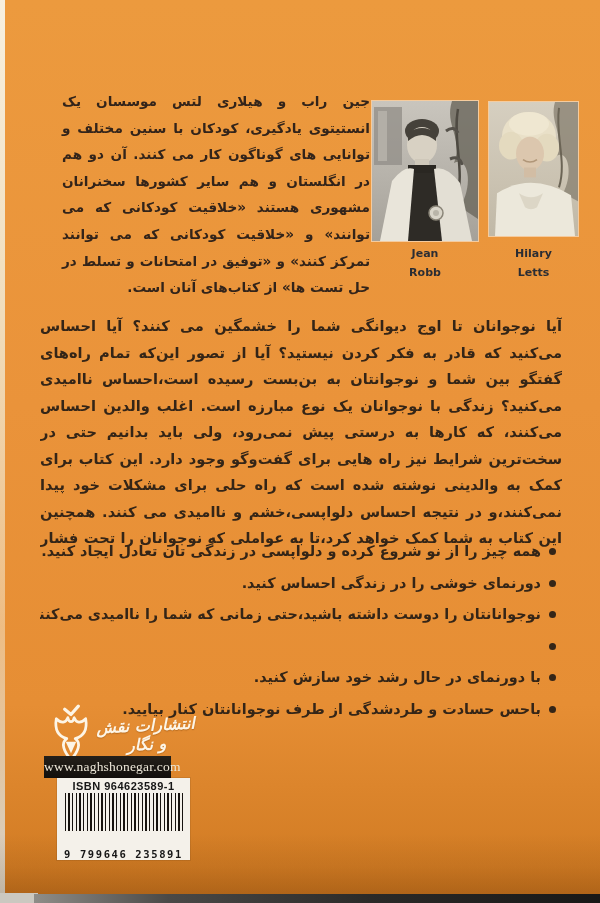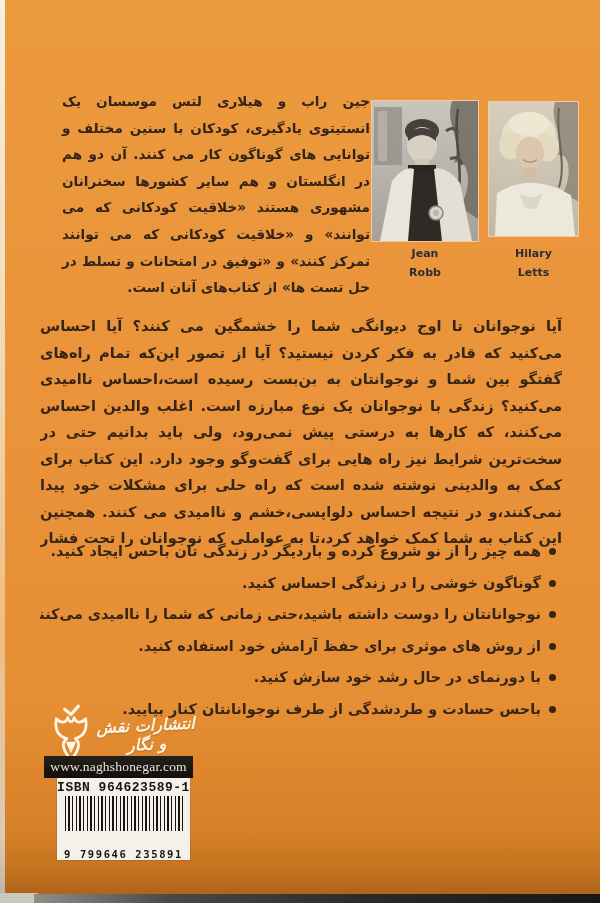--- a/index.html
+++ b/index.html
@@ -51,33 +51,33 @@
     background:#342517;margin-left:8px;vertical-align:1px;}
 
   
   .logo{position:absolute;left:50px;top:704px;width:42px;height:56px;}
   .pub-name{
     position:absolute;left:92px;top:716px;width:108px;direction:rtl;text-align:center;
     color:#fdf5e6;font-size:16px;font-weight:bold;font-style:italic;line-height:19px;
     transform:rotate(-3deg);text-shadow:0 1px 1px rgba(120,60,0,.35);
   }
   .webbar{
-    position:absolute;left:44px;top:756px;width:149px;height:22px;
+    position:absolute;left:44px;top:756px;width:127px;height:22px;
     background:linear-gradient(180deg,#24201a,#120f0c);
-    display:flex;align-items:center;justify-content:center;
+    display:flex;align-items:center;justify-content:flex-start;
   }
   .webbar span{color:#ece7d8;font-family:"Liberation Serif",serif;
     font-size:13.5px;letter-spacing:.2px;}
   .isbnbox{
     position:absolute;left:57px;top:778px;width:133px;height:82px;
     background:#f4f1ea;box-shadow:0 0 0 1px rgba(0,0,0,.08);
     display:flex;flex-direction:column;align-items:center;padding-top:2px;box-sizing:border-box;
   }
-  .isbn-label{font-family:Liberation Mono, monospace;font-weight:bold;
-    font-size:13px;color:#161616;letter-spacing:.5px;}
+  .isbn-label{font-family:Liberation Sans, sans-serif;font-weight:bold;
+    font-size:11px;color:#161616;letter-spacing:.5px;}
   .barcode{
     width:118px;height:45px;margin-top:1px;
     background-image:
       repeating-linear-gradient(90deg,
         #17130f 0px,#17130f 1.5px,transparent 1.5px,transparent 3px,
         #17130f 3px,#17130f 5.5px,transparent 5.5px,transparent 7px,
         #17130f 7px,#17130f 8px,transparent 8px,transparent 11px);
   }
   .barcode-number{font-family:"DejaVu Sans Mono",monospace;font-weight:bold;
     font-size:10.5px;color:#161616;letter-spacing:1.6px;margin-top:17px;white-space:nowrap;}
@@ -151,24 +151,24 @@
     <div>Robb</div>
   </div>
   <div class="author-name name-hilary">
     <div>Hilary</div>
     <div>Letts</div>
   </div>
 
   <div class="intro">آیا نوجوانان تا اوج دیوانگی شما را خشمگین می کنند؟ آیا احساس می‌کنید که قادر به فکر کردن نیستید؟ آیا از تصور این‌که تمام راه‌های گفتگو بین شما و نوجوانتان به بن‌بست رسیده است،احساس ناامیدی می‌کنید؟ زندگی با نوجوانان یک نوع مبارزه است. اغلب والدین احساس می‌کنند، که کارها به درستی پیش نمی‌رود، ولی باید بدانیم حتی در سخت‌ترین شرایط نیز راه هایی برای گفت‌وگو وجود دارد. این کتاب برای کمک به والدینی نوشته شده است که راه حلی برای مشکلات خود پیدا نمی‌کنند،و در نتیجه احساس دلواپسی،خشم و ناامیدی می کنند. همچنین این کتاب به شما کمک خواهد کرد،تا به عواملی که نوجوانان را تحت فشار قرار می‌دهد پی برده و تشویق شوید که:</div>
 
   <ul class="bullets">
-    <li><span class="dot"></span><span>همه چیز را از نو شروع کرده و باردیگر در زندگی تان باحس ایجاد کنید.</span></li>
-    <li><span class="dot"></span><span>گوناگون خوشی را در زندگی احساس کنید.</span></li>
+    <li><span class="dot"></span><span>همه چیز را از نو شروع کرده و دلواپسی در زندگی تان تعادل ایجاد کنید.</span></li>
+    <li><span class="dot"></span><span>دورنمای خوشی را در زندگی احساس کنید.</span></li>
     <li><span class="dot"></span><span>نوجوانانتان را دوست داشته باشید،حتی زمانی که شما را ناامیدی می‌کنند.</span></li>
-    <li><span class="dot"></span><span>از روش های موثری برای حفظ آرامش خود استفاده کنید.</span></li>
+    <li><span class="dot"></span></li>
     <li><span class="dot"></span><span>با دورنمای در حال رشد خود سازش کنید.</span></li>
     <li><span class="dot"></span><span>باحس حسادت و طردشدگی از طرف نوجوانانتان کنار بیایید.</span></li>
   </ul>
 
   <div class="logo">
     <svg viewBox="0 0 40 58">
       <polyline points="14,5 20,10 27,2" stroke="#fdf5e6" stroke-width="3" fill="none" stroke-linecap="round" stroke-linejoin="round"></polyline>
       <path d="M6,14 C4,26 9,31 16,33 C10,37 13,45 20,53 C27,45 30,37 24,33 C31,31 36,26 34,14 C29,19 25,18 23,13 C22,18 18,18 17,13 C15,18 11,19 6,14 Z" stroke="#fdf5e6" stroke-width="2.6" fill="none" stroke-linejoin="round"></path>
       <path d="M15,36 L25,36 L20,47 Z" fill="#fdf5e6"></path>
     </svg>

